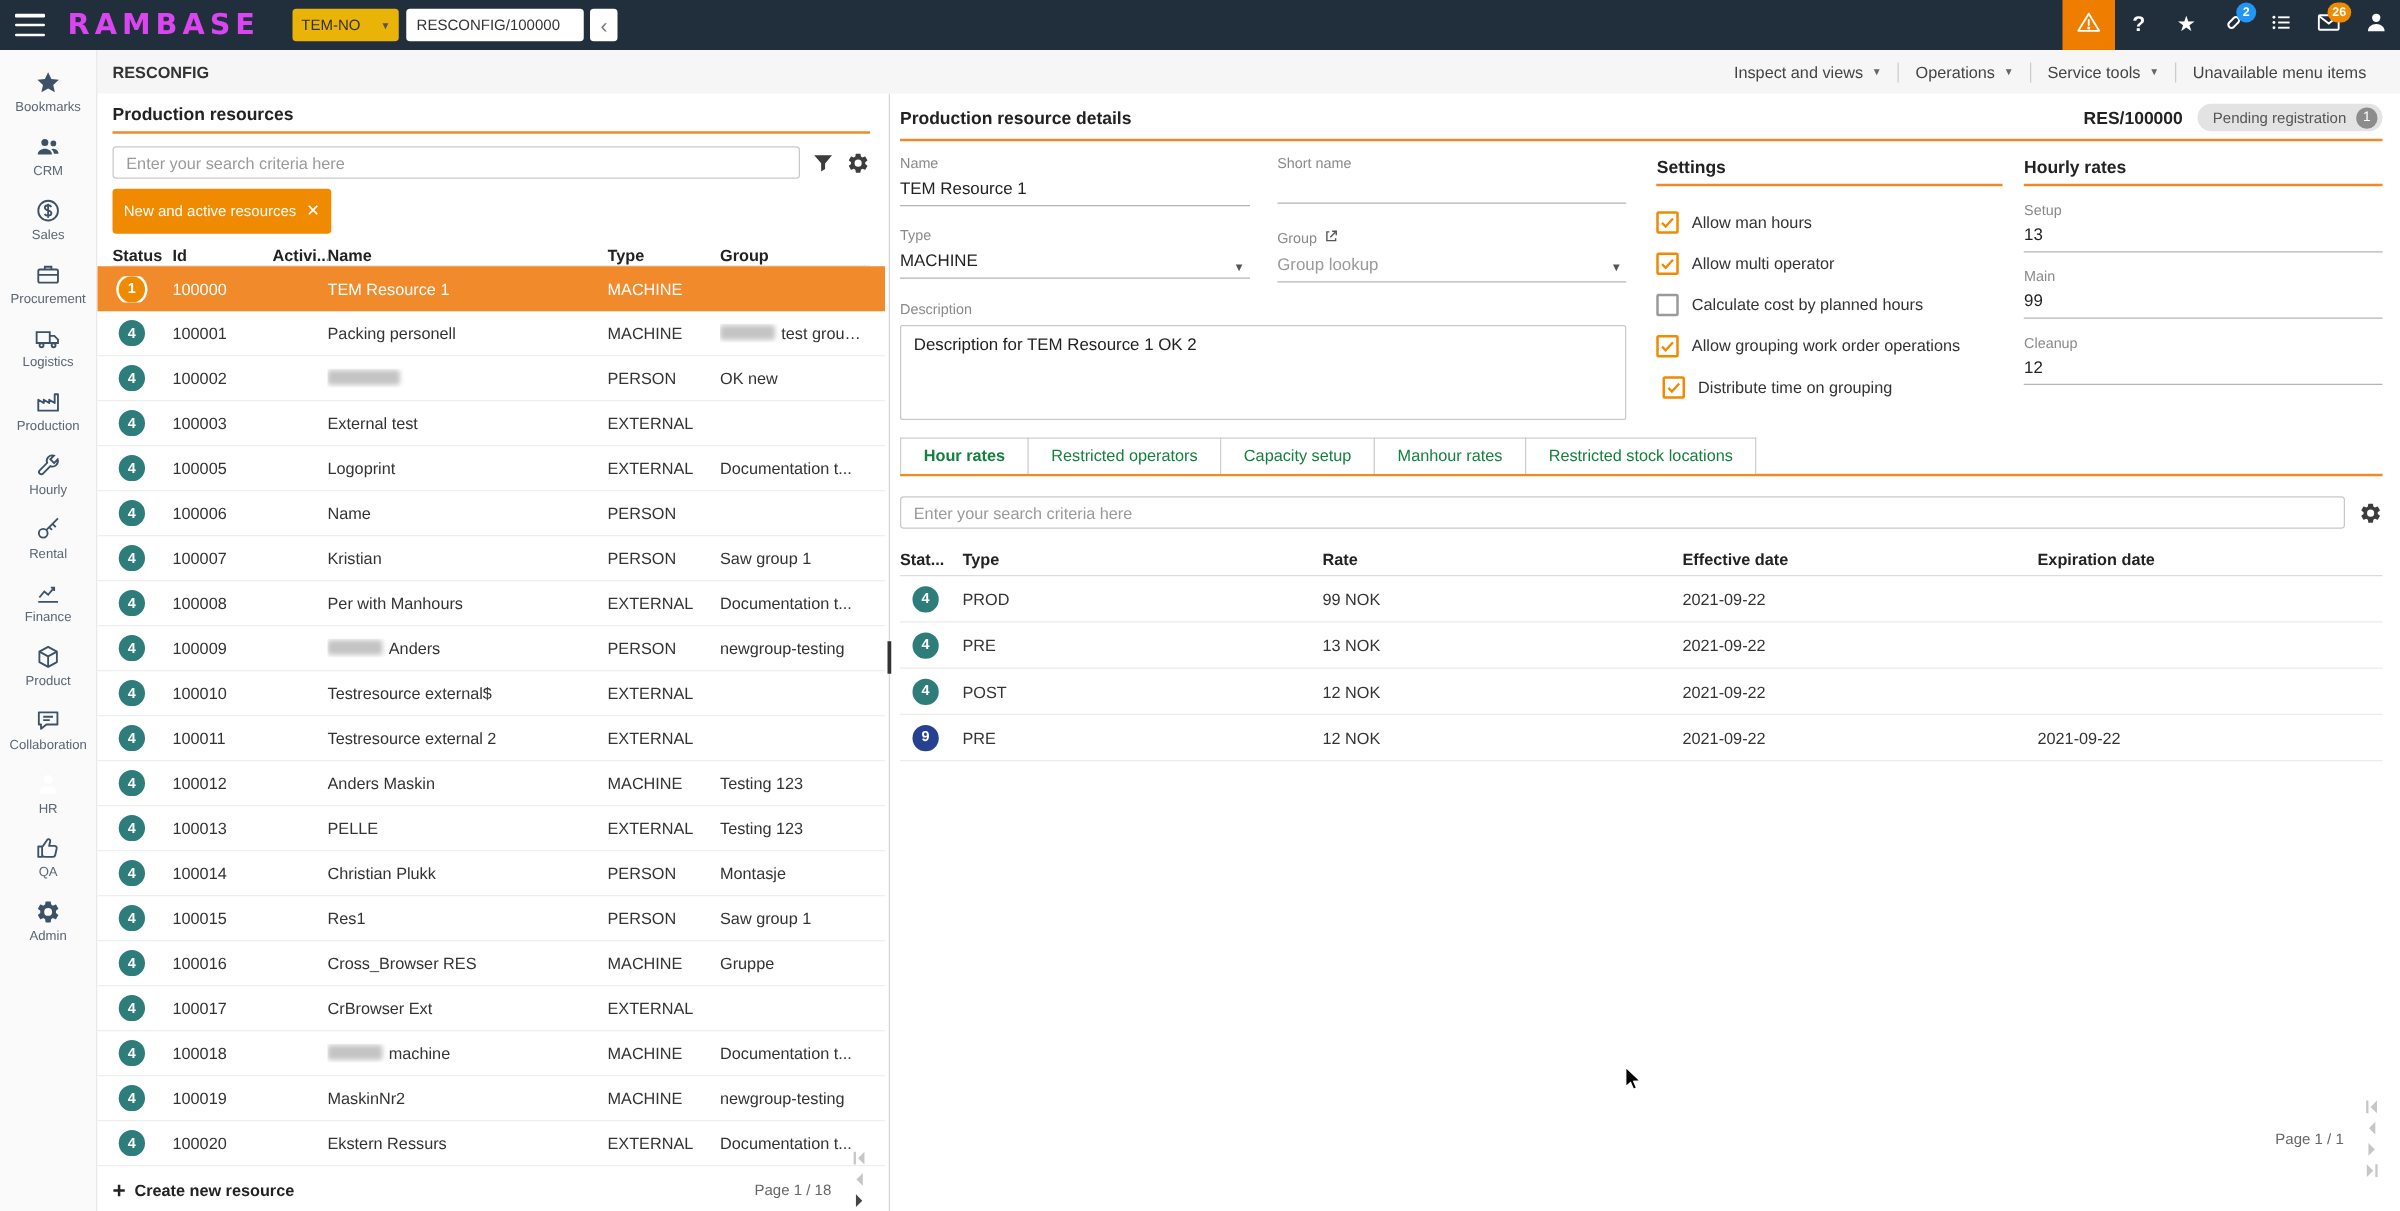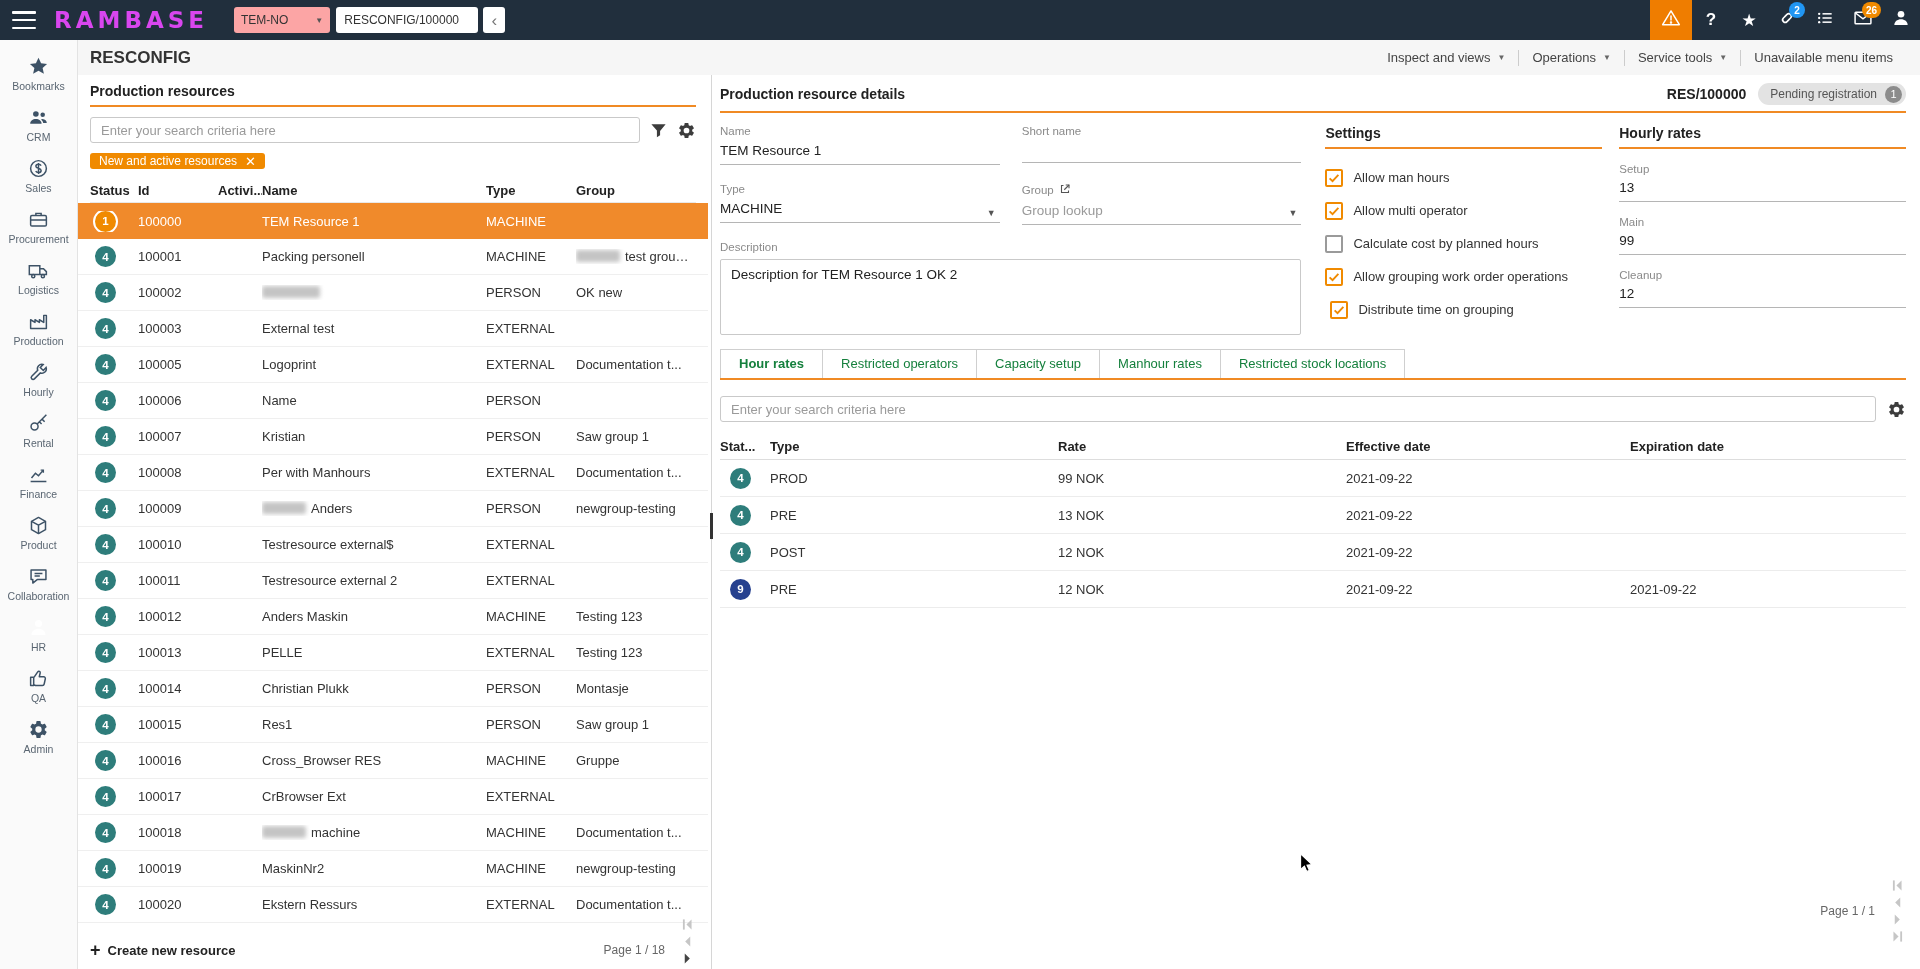--- a/index.html
+++ b/index.html
@@ -4,21 +4,21 @@
 <style>
   * { margin:0; padding:0; box-sizing:border-box; }
   html,body { width:1920px; height:969px; overflow:hidden; font-family:"Liberation Sans","DejaVu Sans",sans-serif; background:#fff; }
   .app { width:1920px; height:969px; display:flex; flex-direction:column; position:relative; }
 
   
   .topbar { height:40px; background:#212f3d; display:flex; align-items:center; padding-left:12px; flex:0 0 40px; }
   .hamburger { width:24px; height:18px; display:flex; flex-direction:column; justify-content:space-between; cursor:pointer; }
   .hamburger div { height:2.5px; background:#fff; border-radius:1px; }
   .logo { color:#d946ef; font-weight:bold; font-size:23px; letter-spacing:4px; margin:0 26px 0 18px; font-family:"DejaVu Sans",sans-serif; }
-  .mod-select { background:#fca5a5; border-radius:3px; height:26px; display:flex; align-items:center; padding:0 7px; font-size:12px; color:#333; gap:27px; }
+  .mod-select { background:#eab308; border-radius:3px; height:26px; display:flex; align-items:center; padding:0 7px; font-size:12px; color:#333; gap:16px; }
   .mod-select .caret { font-size:8px; color:#555; }
   .top-search { height:26px; width:142px; border:none; border-radius:3px; margin-left:6px; padding:0 8px; font-size:12px; color:#333; font-family:inherit; }
   .back-btn { height:26px; width:22px; background:#fff; border-radius:3px; margin-left:5px; display:flex; align-items:center; justify-content:center; color:#777; font-size:17px; line-height:1; }
   .top-icons { margin-left:auto; display:flex; align-items:stretch; height:40px; }
   .tbtn { width:38px; display:flex; align-items:center; justify-content:center; position:relative; color:#fff; }
   .tbtn svg { width:20px; height:20px; }
   .tbtn.warn { width:42px; background:#ef7d00; }
   .tbtn .glyph { font-size:17px; font-weight:bold; color:#fff; }
   .mini-badge { position:absolute; top:2px; right:1px; min-width:16px; height:16px; border-radius:8px; font-size:10px; font-weight:bold; color:#fff; display:flex; align-items:center; justify-content:center; padding:0 4px; }
   .mini-badge.blue { background:#2196f3; }
@@ -27,38 +27,38 @@
   
   .body { flex:1; display:flex; min-height:0; }
   .sidebar { width:78px; background:#fafafa; border-right:1px solid #e3e3e3; padding-top:8px; }
   .sb-item { height:51px; display:flex; flex-direction:column; align-items:center; justify-content:center; gap:3px; cursor:pointer;text-align:right; }
   .sb-icon { color:#3d5266; height:22px; display:flex; align-items:center; }
   .sb-icon svg { width:21px; height:21px; }
   .sb-label { font-size:10.5px; color:#5a6672; }
 
   .main { flex:1; display:flex; flex-direction:column; min-width:0; }
   .appbar { height:35px; background:#f6f6f6; display:flex; align-items:center; padding:0 14px 0 12px; flex:0 0 35px; }
-  .page-title { font-size:17px; font-weight:bold; color:#333; }
+  .page-title { font-size:13px; font-weight:bold; color:#333; }
   .appbar-menus { margin-left:auto; display:flex; align-items:center; }
   .abm { font-size:13px; color:#444; padding:0 13px; display:flex; align-items:center; gap:7px; cursor:pointer; }
   .abm .caret { font-size:8px; color:#666; }
   .abm-sep { width:1px; height:16px; background:#ccc; }
 
   .panels { flex:1; display:flex; min-height:0; background:#fff; }
 
   
   .left-panel { width:630px; padding:0 12px; display:flex; flex-direction:column; }
   .panel-title { font-size:14px; font-weight:bold; color:#222; padding:8px 0 6px; border-bottom:2px solid #f08a24; }
   .search-row { display:flex; align-items:center; margin-top:10px; gap:9px; }
   .search-input { flex:1; height:26px; border:1px solid #c9c9c9; border-radius:3px; padding:0 10px; font-size:13px; color:#333; font-family:inherit; }
   .search-input::placeholder { color:#9a9a9a; }
   .icon-btn { color:#3c3c3c; display:flex; align-items:center; cursor:pointer; }
   .icon-btn svg { width:19px; height:19px; }
   .chip-row { margin-top:8px; }
-  .chip { display:inline-flex; align-items:center; gap:8px; background:#f08a00; color:#fff; font-size:12px; padding:0 9px; height:16px; border-radius:3px; }
+  .chip { display:inline-flex; align-items:center; gap:8px; background:#f08a00; color:#fff; font-size:12px; padding:0 9px; height:36px; border-radius:3px; }
   .chip .x { font-weight:bold; font-size:13px; cursor:pointer; }
   .lgrid { display:grid; grid-template-columns:48px 80px 44px 224px 90px 1fr; align-items:center; }
   .lhead { margin-top:10px; height:24px; font-size:13px; font-weight:bold; color:#222; border-bottom:1px solid #e8e8e8; }
   .lhead .hcell { overflow:hidden; white-space:nowrap; }
   .lrows { flex:0 0 auto; }
   .lrow { height:36px; border-bottom:1px solid #efefef; font-size:13px; color:#333; margin:0 -12px; padding:0 12px; cursor:pointer; }
   .lrow .cell { overflow:hidden; white-space:nowrap; text-overflow:ellipsis; padding-right:6px; }
   .lrow.selected { background:#f08a2b; color:#fff; border-bottom:none; }
   .badge { width:21px; height:21px; border-radius:50%; color:#fff; font-size:11.5px; font-weight:bold; display:flex; align-items:center; justify-content:center; margin-left:5px; }
   .badge.s1 { background:#f08a00; }

